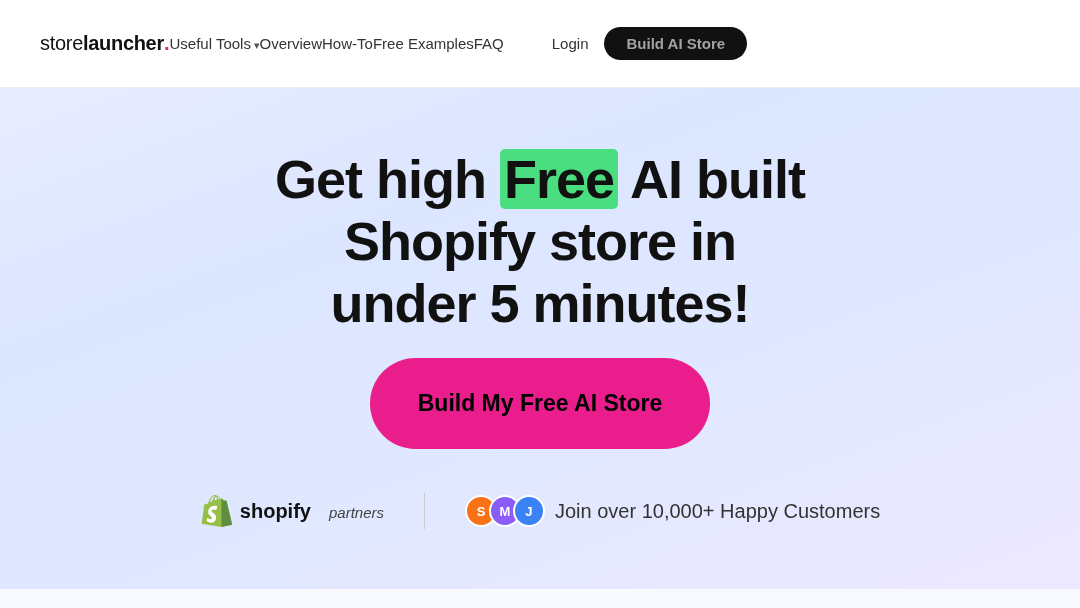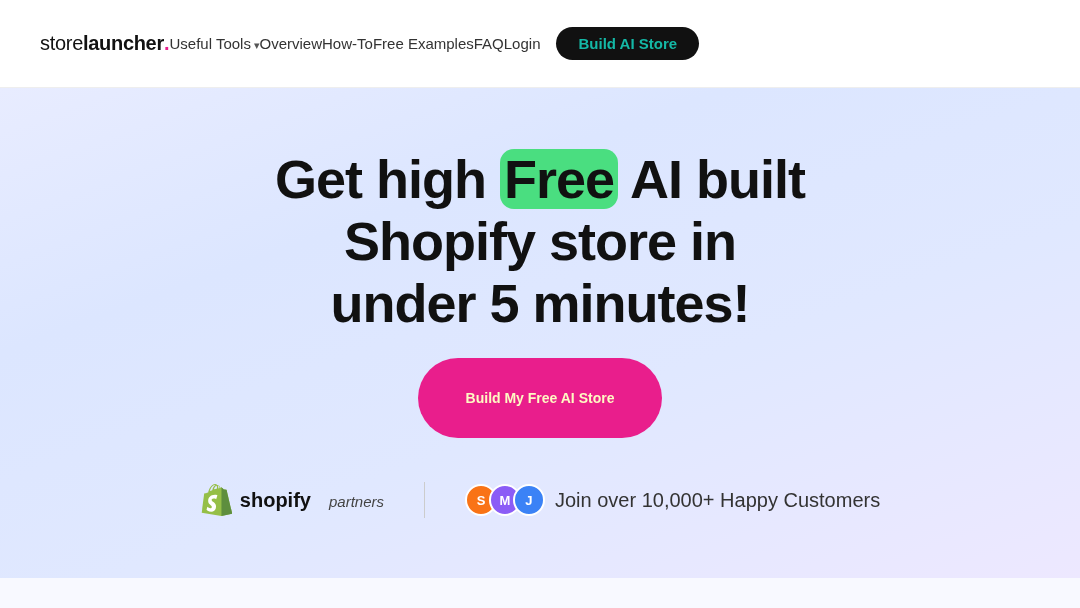--- a/index.html
+++ b/index.html
@@ -41,24 +41,25 @@
       align-items: center;
       gap: 16px;
     }
     .btn-login {
       background: none;
       border: none;
       font-size: 15px;
       color: #333;
       cursor: pointer;
       font-family: inherit;
+      margin-left: 48px;
     }
     .btn-build-nav {
       background: #111;
-      color: #14b8a6;
+      color: #a3a3a3;
       border: none;
       border-radius: 17px;
       padding: 8px 22px;
       font-size: 15px;
       font-weight: 600;
       cursor: pointer;
       font-family: inherit;
     }
 
     
@@ -76,39 +77,39 @@
       font-size: 54px;
       font-weight: 800;
       color: #111;
       line-height: 1.15;
       max-width: 700px;
       margin-bottom: 24px;
       letter-spacing: -1px;
     }
     .hero-title .highlight {
       background: #4ade80;
-      border-radius: 14px;
+      border-radius: 5px;
       padding: 0 4px;
       color: #111;
       display: inline;
     }
     .hero-subtitle {
       font-size: 17px;
       color: #444;
       max-width: 500px;
       line-height: 1.65;
       margin-bottom: 40px;
     }
     .btn-cta {
       background: #e91e8c;
-      color: #fef9c3;
+      color: #000000;
       border: none;
       border-radius: 50px;
       padding: 32px 48px;
-      font-size: 14px;
+      font-size: 23px;
       font-weight: 600;
       cursor: pointer;
       font-family: inherit;
       margin-bottom: 44px;
     }
     .hero-badges {
       display: flex;
       align-items: center;
       gap: 40px;
     }

